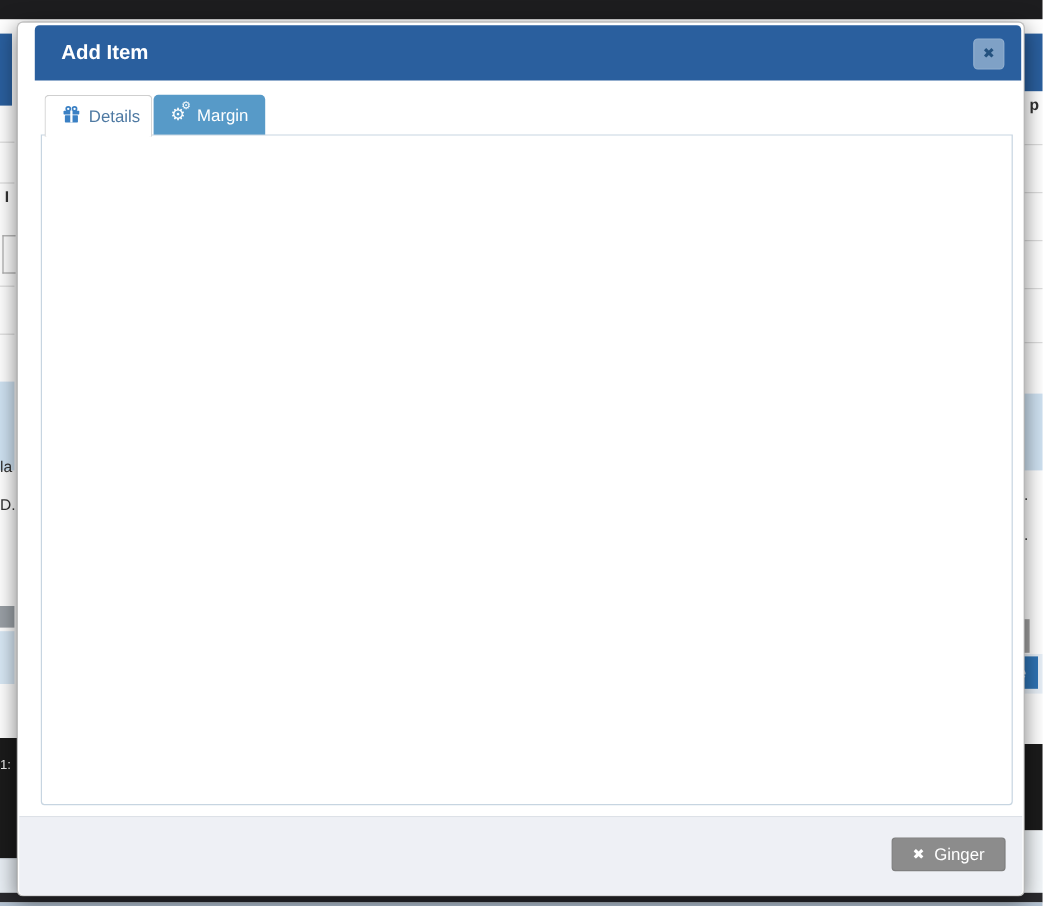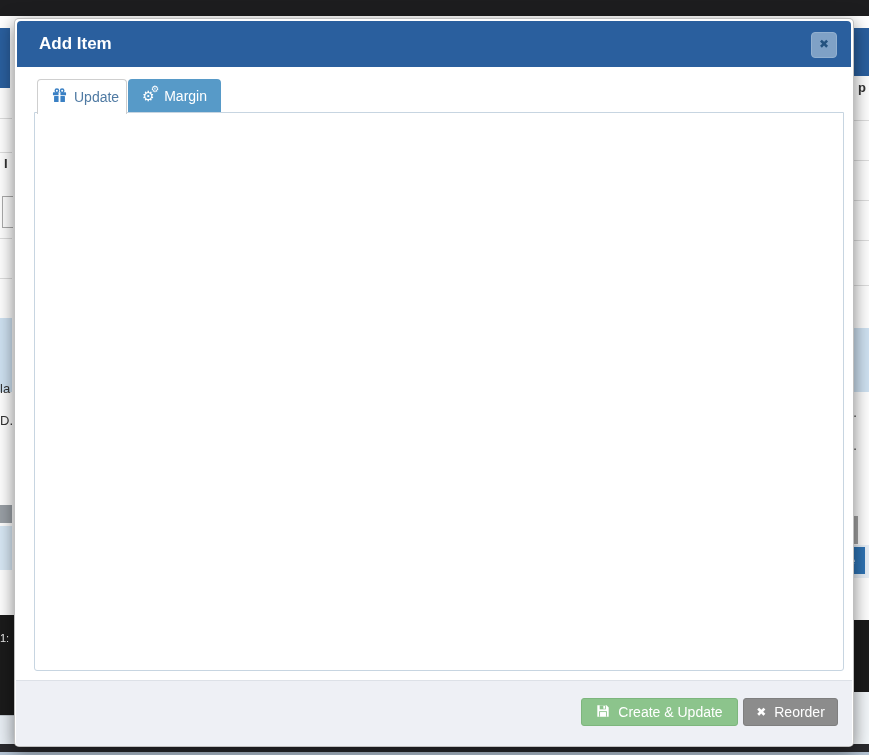--- a/index.html
+++ b/index.html
@@ -11,21 +11,21 @@
   .topbar{left:0;top:0;width:869px;height:16px;background:#1d1d1f;}
   .bg-frag{color:#333;font-size:13px;}
   .hr{height:1px;background:#ddd;}
   .strip-dark{background:#1b1b1b;}
   .strip-bottom-dark{left:0;top:744px;width:869px;height:8px;background:#2a2a2e;}
   .strip-bottom-blue{left:0;top:752px;width:869px;height:3px;background:#b4c3d3;}
 
   
   .modal{left:14px;top:18px;width:838px;height:727px;background:#fff;border:1px solid rgba(0,0,0,.25);
          border-radius:5px;box-shadow:0 5px 18px rgba(0,0,0,.5);z-index:10;}
-  .m-header{left:2px;top:2px;right:2px;height:46px;background:#2a5f9e;border-radius:4px 4px 0 0;}
+  .m-header{left:14px;top:2px;right:2px;height:46px;background:#2a5f9e;border-radius:4px 4px 0 0;}
   .m-title{left:22px;top:0;height:46px;line-height:46px;color:#fff;font-size:17px;font-weight:bold;}
   .m-close{right:14px;top:11px;width:24px;height:24px;background:#7fa1c6;border:1px solid #92b0d0;border-radius:4px;
            color:#24527f;font-size:12px;font-weight:bold;text-align:center;line-height:23px;cursor:pointer;
            font-family:"DejaVu Sans", sans-serif;}
   .tab{height:34px;border-radius:4px 4px 0 0;font-size:14px;display:flex;align-items:center;gap:7px;
        padding:0 14px;box-sizing:border-box;cursor:pointer;}
   .tab-active{left:22px;top:60px;width:90px;background:#fff;border:1px solid #cfcfcf;border-bottom:none;
               color:#4f7aa3;z-index:3;height:35px;}
   .tab-inactive{left:113px;top:60px;width:93px;background:#579ac8;color:#fff;}
   .gear-big{font-family:"DejaVu Sans", sans-serif;font-size:14px;line-height:14px;}
@@ -113,21 +113,21 @@
     <div class="abs tab tab-active">
       <span>
         <svg width="15" height="15" viewBox="0 0 16 16">
           <circle cx="5.2" cy="2.9" r="1.8" fill="none" stroke="#3a80c4" stroke-width="1.5"></circle>
           <circle cx="10.8" cy="2.9" r="1.8" fill="none" stroke="#3a80c4" stroke-width="1.5"></circle>
           <rect x="1" y="4.6" width="14" height="3.2" rx="0.6" fill="#3a80c4"></rect>
           <rect x="2.2" y="8.6" width="11.6" height="6.4" rx="0.6" fill="#3a80c4"></rect>
           <rect x="7" y="4.6" width="2" height="10.4" fill="#fff"></rect>
         </svg>
       </span>
-      <span>Update</span>
+      <span>Details</span>
     </div>
     <div class="abs tab tab-inactive">
       <span class="gears-wrap">
         <span class="gear-big abs" style="left:0;top:1px;color:#fff;">⚙</span>
         <span class="gear-small abs" style="color:#fff;">⚙</span>
       </span>
       <span>Margin</span>
     </div>
 
     <div class="abs panel"></div>
@@ -200,31 +200,19 @@
     <input class="abs inp" style="left: 416px; top: 519px; width: 105px; height: 28px;" value="1">
     <div class="abs lbl" style="left:608px;top:527px;width:60px;"><span>Rank</span><span>:</span></div>
     <div class="abs sel" style="left:676px;top:527px;width:100px;height:28px;padding-right:18px;"><span>Select Rank</span><span class="chev"></span></div>
 
     <div class="abs cb" style="left:134px;top:587px;"></div>
     <div class="abs cb-lbl" style="left:155px;top:587px;">Add Another Item</div>
     <div class="abs cb" style="left:134px;top:611px;"></div>
     <div class="abs cb-lbl" style="left:155px;top:611px;">Print Label</div>
 
     <div class="abs m-footer"></div>
-    <div class="abs btn btn-green">
-      <span>
-        <svg width="14" height="14" viewBox="0 0 16 16">
-          <path d="M1.5 1.5 H12 L14.5 4 V14.5 H1.5 Z" fill="#fff"></path>
-          <rect x="4.2" y="1.5" width="7" height="4.6" fill="#8cc48c"></rect>
-          <rect x="8.4" y="2.2" width="1.9" height="3.2" fill="#fff"></rect>
-          <rect x="3.6" y="8.2" width="8.8" height="6.3" fill="#8cc48c"></rect>
-          <rect x="4.6" y="9.2" width="6.8" height="5.3" fill="#fff"></rect>
-        </svg>
-      </span>
-      <span>Create &amp; Update</span>
-    </div>
     <div class="abs btn btn-gray">
       <span class="xglyph">✖</span>
-      <span>Reorder</span>
+      <span>Ginger</span>
     </div>
 
   </div>
 </div>
 
 </body></html>

